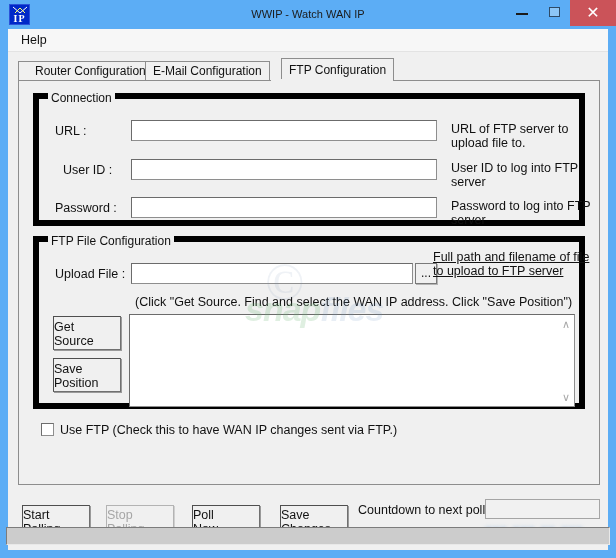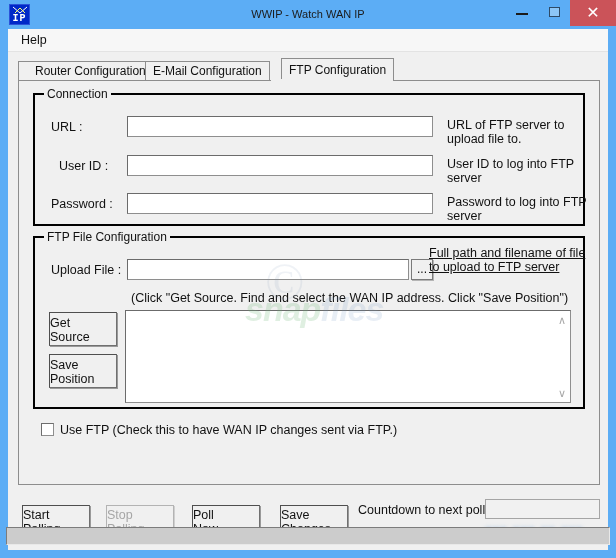--- a/index.html
+++ b/index.html
@@ -35,21 +35,21 @@
     background: #0028c8;
     border: 1px solid #2a52d8;
     box-sizing: border-box;
     overflow: hidden;
   }
   .title-icon .ip-text {
     position: absolute;
     left: 0; right: 0;
     bottom: 0px;
     text-align: center;
-    font-family: Liberation Mono, monospace;
+    font-family: Liberation Serif, serif;
     font-size: 10px;
     font-weight: bold;
     color: #ffffff;
     letter-spacing: 1px;
     line-height: 11px;
   }
   .title-icon .glyph {
     position: absolute;
     left: 2px; top: 1px;
     width: 17px; height: 9px;
@@ -179,21 +179,21 @@
     position: absolute;
     left: 263px; top: 50px;
     width: 100px; height: 2px;
     background: #f0f0f0;
     z-index: 4;
   }
 
   
   .groupbox {
     position: absolute;
-    border: 2px solid #000000;
+    border: 6px solid #000000;
     box-sizing: border-box;
   }
   .groupbox > .gb-title {
     position: absolute;
     top: -8px; left: 9px;
     background: #f0f0f0;
     padding: 0 3px;
     font-size: 12px;
     color: #111;
   }

